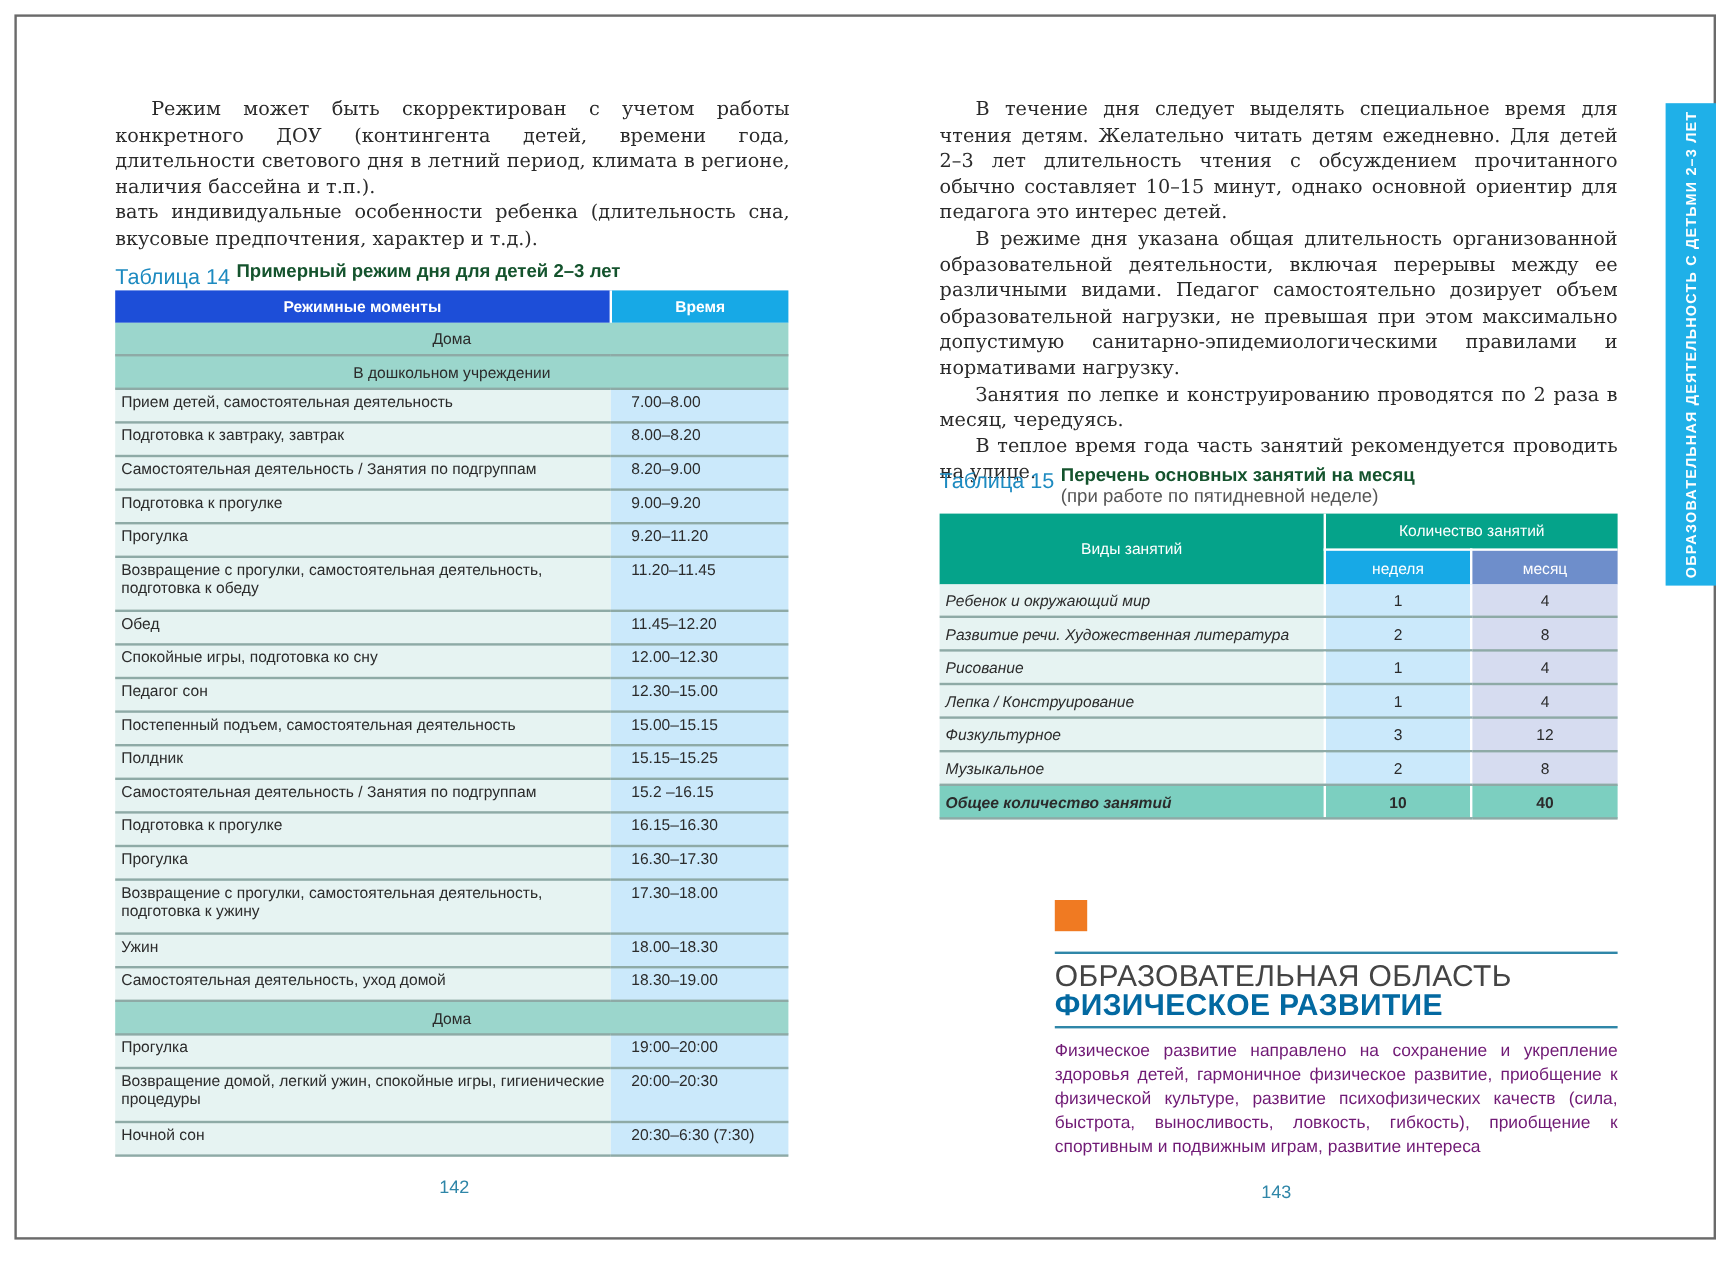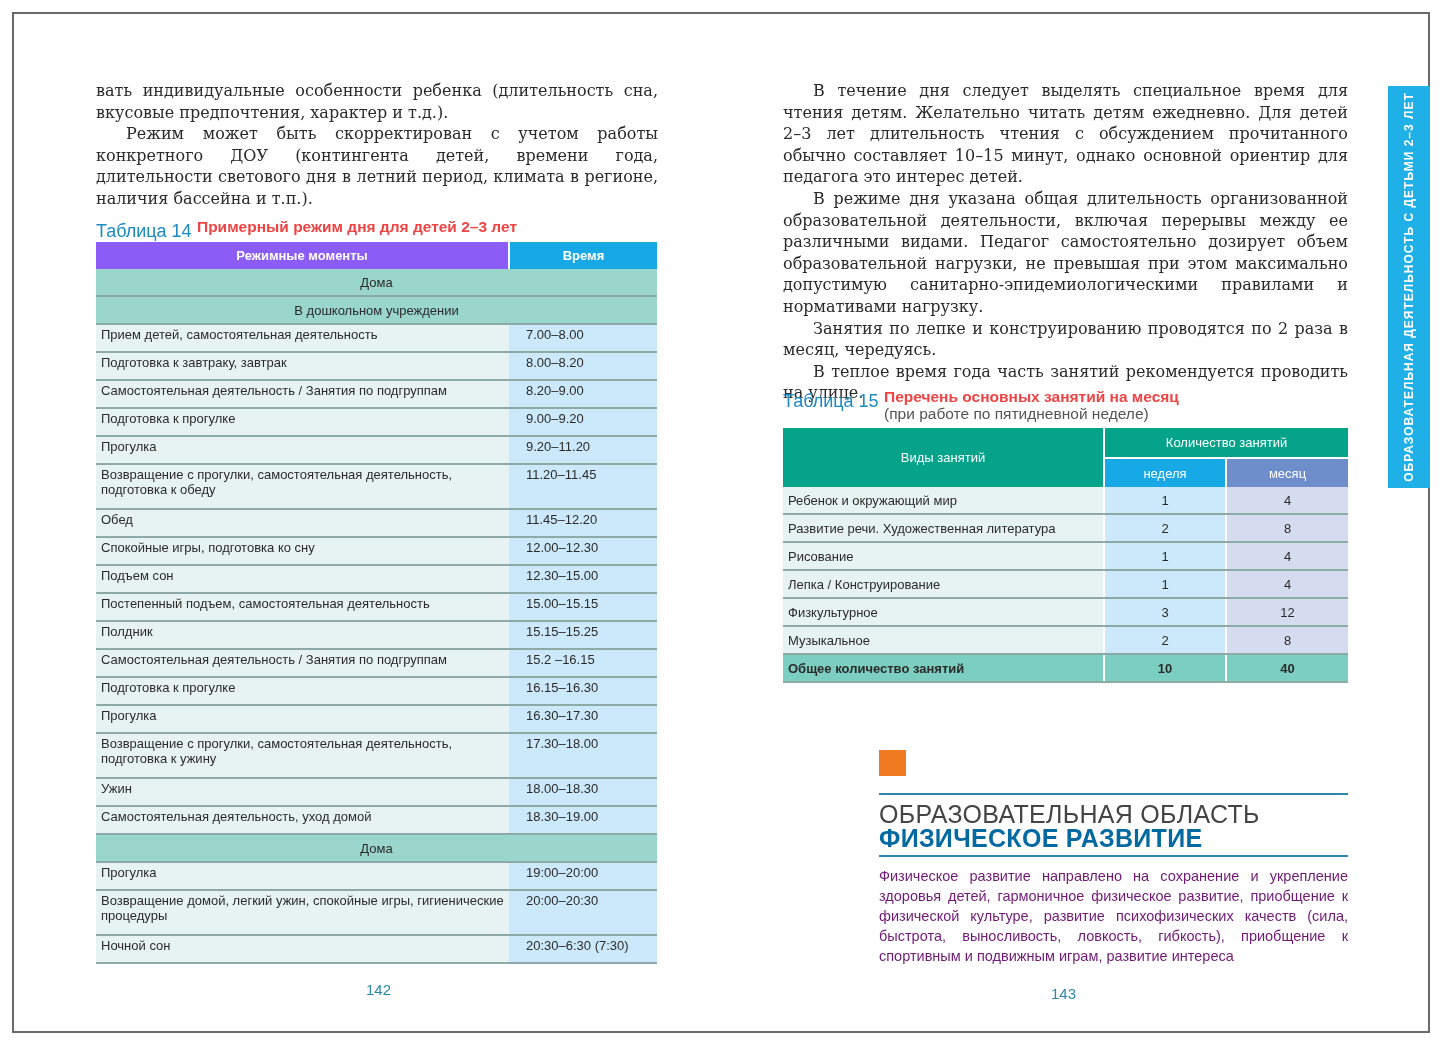--- a/index.html
+++ b/index.html
@@ -6,42 +6,42 @@
   body { width: 1444px; height: 1052px; position: relative; overflow: hidden; font-family: "DejaVu Sans", sans-serif; color: #2b2b2b; }
   .frame { position: absolute; left: 12px; top: 12px; width: 1418px; height: 1021px; border: 2px solid #6a6a6a; box-sizing: border-box; }
   .serif { font-family: "DejaVu Serif", "Liberation Serif", serif; font-size: 16px; line-height: 21.6px; color: #2a2a2a; text-align: justify; }
   .para { margin: 0; }
   .indent { text-indent: 30px; }
   .left-text { position: absolute; left: 96px; top: 80px; width: 562px; }
   .right-text { position: absolute; left: 783px; top: 80px; width: 565px; }
 
   .tcap { position: absolute; font-family: "Liberation Sans", sans-serif; }
   .tcap .lbl { color: #1d8ac0; font-size: 18px; position: absolute; left: 0; top: 4px; text-align: center; }
-  .tcap .ttl { color: #ef4444; font-size: 15.5px; font-weight: bold; position: absolute; white-space: nowrap; }
+  .tcap .ttl { color: #14532d; font-size: 15.5px; font-weight: bold; position: absolute; white-space: nowrap; }
   .tcap .sub { color: #555; font-size: 15.5px; position: absolute; white-space: nowrap; }
 
   table { border-collapse: collapse; font-family: "Liberation Sans", sans-serif; font-size: 13px; color: #2b2b2b; }
   .t14 { position: absolute; left: 96px; top: 242px; width: 561px; table-layout: fixed; }
   .t14 th { height: 27px; color: #fff; font-weight: bold; font-size: 13px; text-align: center; padding: 0; }
-  .t14 th.c1 { background: #8b5cf6; border-right: 2px solid #fff; }
+  .t14 th.c1 { background: #1d4ed8; border-right: 2px solid #fff; }
   .t14 th.c2 { background: #17a9e6; }
   .t14 td { padding: 2px 5px; vertical-align: top; border-bottom: 2px solid #8eaaa6; }
   .t14 td.a { background: #e6f3f2; width: 404px; }
   .t14 td.b { background: #cbe9fb; padding-left: 17px; }
   .t14 tr.sec td { background: #9bd6cc; text-align: center; vertical-align: middle; height: 22px; }
   .t14 tr.r td { height: 22px; }
   .t14 tr.r2 td { height: 39px; }
 
   .t15 { position: absolute; left: 783px; top: 428px; width: 565px; table-layout: fixed; }
   .t15 th { color: #fff; font-weight: normal; font-size: 13px; text-align: center; padding: 0; }
   .t15 th.g { background: #05a38a; }
   .t15 th.w { background: #17a9e6; height: 28px; }
   .t15 th.m { background: #6e8ecb; height: 28px; }
   .t15 td { height: 22px; padding: 2px 5px; border-bottom: 2px solid #8eaaa6; }
-  .t15 td.a { background: #e6f3f2; }
+  .t15 td.a { background: #e6f3f2; font-style: italic; }
   .t15 td.b { background: #cbe9fb; text-align: center; border-left: 2px solid #fff; }
   .t15 td.c { background: #d6dcf0; text-align: center; border-left: 2px solid #fff; }
   .t15 tr.total td { background: #7ccfc0; font-weight: bold; }
 
   .orange-square { position: absolute; left: 879px; top: 750px; width: 27px; height: 26px; background: #f07a22; }
   .rule { position: absolute; left: 879px; width: 469px; height: 2px; background: #2f86a8; }
   .area-head { position: absolute; left: 879px; top: 802px; font-family: "Liberation Sans", sans-serif; font-size: 25px; line-height: 24px; color: #2d2d2d; letter-spacing: 0.3px; }
   .area-head .l1 { font-weight: normal; color: #444; }
   .area-head .l2 { font-weight: bold; color: #0369a1; }
   .area-text { position: absolute; left: 879px; top: 866px; width: 469px; font-family: "Liberation Sans", sans-serif; font-size: 14.5px; line-height: 20px; color: #701a75; text-align: justify; }
@@ -50,22 +50,22 @@
 
   .side-tab { position: absolute; left: 1388px; top: 86px; width: 42px; height: 402px; background: #1fb0e8; }
   .side-tab span { position: absolute; left: 50%; top: 50%; transform: translate(-50%, -50%) rotate(-90deg); white-space: nowrap; color: #fff; font-family: "Liberation Sans", sans-serif; font-weight: bold; font-size: 12px; letter-spacing: 1px; }
 </style>
 </head>
 <body>
 
 <div class="frame"></div>
 
 <div class="left-text serif">
+  <p class="para indent">Режим может быть скорректирован с учетом работы конкретного ДОУ (контингента детей, времени года, длительности светового дня в летний период, климата в регионе, наличия бассейна и т.п.).</p>
   <p class="para">вать индивидуальные особенности ребенка (длительность сна, вкусовые предпочтения, характер и т.д.).</p>
-  <p class="para indent">Режим может быть скорректирован с учетом работы конкретного ДОУ (контингента детей, времени года, длительности светового дня в летний период, климата в регионе, наличия бассейна и т.п.).</p>
 </div>
 
 <div class="tcap" style="left:96px; top:217px; width:562px; height:22px;">
   <span class="lbl">Таблица 14</span>
   <span class="ttl" style="left:101px; top:1px;">Примерный режим дня для детей 2–3 лет</span>
 </div>
 
 <table class="t14" id="t14">
   <thead>
     <tr>
@@ -106,21 +106,21 @@
       </tr>
       <tr class="r">
         <td class="a">Обед</td>
         <td class="b">11.45–12.20</td>
       </tr>
       <tr class="r">
         <td class="a">Спокойные игры, подготовка ко сну</td>
         <td class="b">12.00–12.30</td>
       </tr>
       <tr class="r">
-        <td class="a">Подъем сон</td>
+        <td class="a">Педагог сон</td>
         <td class="b">12.30–15.00</td>
       </tr>
       <tr class="r">
         <td class="a">Постепенный подъем, самостоятельная деятельность</td>
         <td class="b">15.00–15.15</td>
       </tr>
       <tr class="r">
         <td class="a">Полдник</td>
         <td class="b">15.15–15.25</td>
       </tr>

